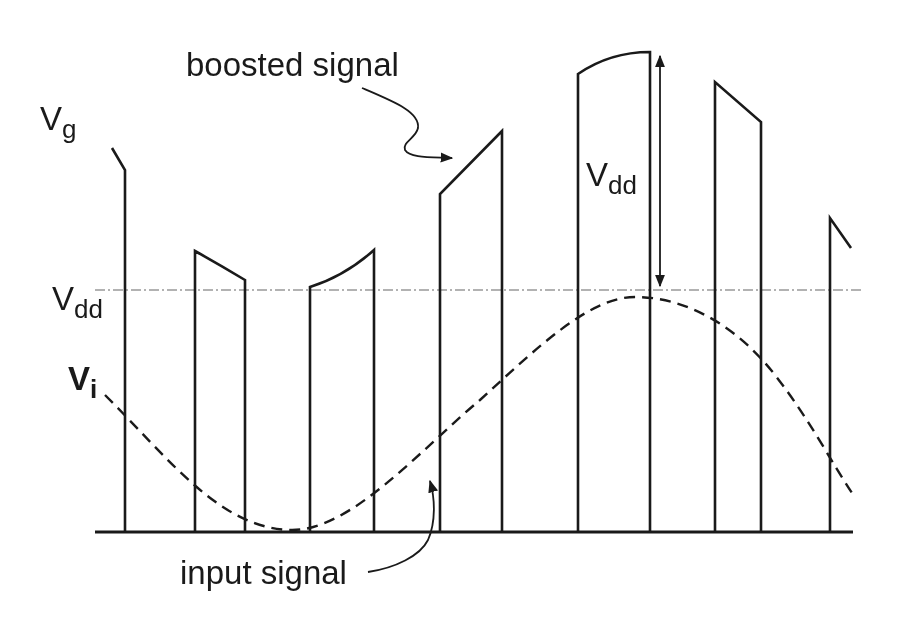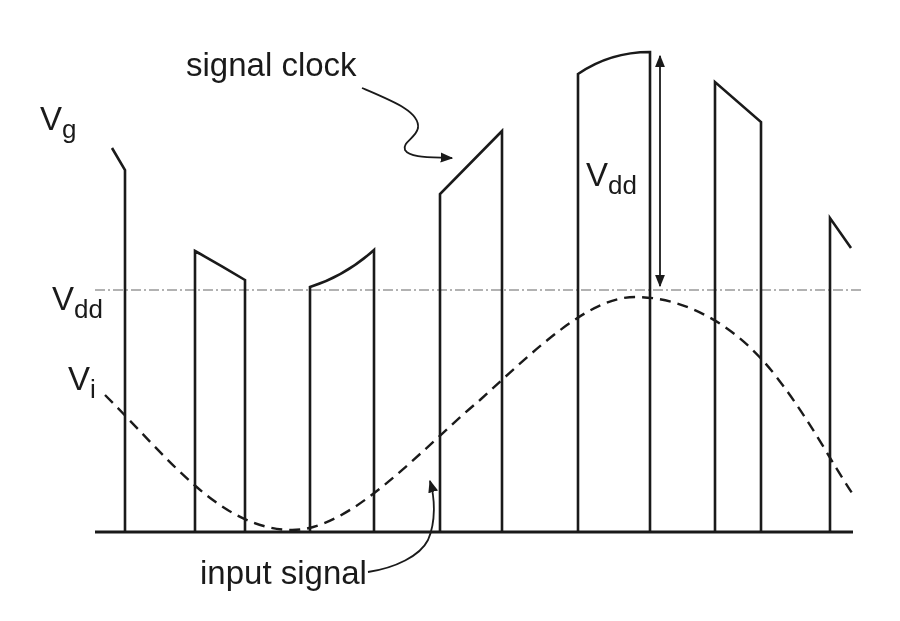--- a/index.html
+++ b/index.html
@@ -44,24 +44,24 @@
 
     <path d="M105,395 C170,460 220,528 290,530 C350,532 420,450 480,400 C540,345 590,297 635,297 C690,297 740,330 775,375 C810,420 830,460 852,493" fill="none" stroke="#1a1a1a" stroke-width="2.4" stroke-dasharray="11 7"></path>
 
     <line x1="660" y1="56" x2="660" y2="286" stroke="#1a1a1a" stroke-width="1.8" marker-start="url(#ah)" marker-end="url(#ah)"></line>
 
     <path d="M362,88 C395,102 420,112 418,128 C416,138 402,142 405,150 C410,158 430,157 452,158" fill="none" stroke="#1a1a1a" stroke-width="1.8" marker-end="url(#ah)"></path>
 
     <path d="M368,572 C395,568 420,556 428,540 C436,522 435,498 430,481" fill="none" stroke="#1a1a1a" stroke-width="1.8" marker-end="url(#ah)"></path>
   </svg>
 
-  <div class="lbl big" style="left:186px; top:48px;">signal clock</div>
+  <div class="lbl big" style="left:186px; top:48px;">boosted signal</div>
 
   <div class="lbl big" style="left:40px; top:102px;"><span>V</span><span class="sub">g</span></div>
 
   <div class="lbl big" style="left:52px; top:282px;"><span>V</span><span class="sub">dd</span></div>
 
-  <div class="lbl big" style="left:68px; top:362px;"><span>V</span><span class="sub">i</span></div>
+  <div class="lbl big" style="left:68px; top:362px;font-weight:bold;"><span>V</span><span class="sub">i</span></div>
 
   <div class="lbl big" style="left:586px; top:158px;"><span>V</span><span class="sub">dd</span></div>
 
-  <div class="lbl big" style="left:180px; top:556px;margin-left:20px;">input signal</div>
+  <div class="lbl big" style="left:180px; top:556px;">input signal</div>
 </div>
 
 </body></html>

